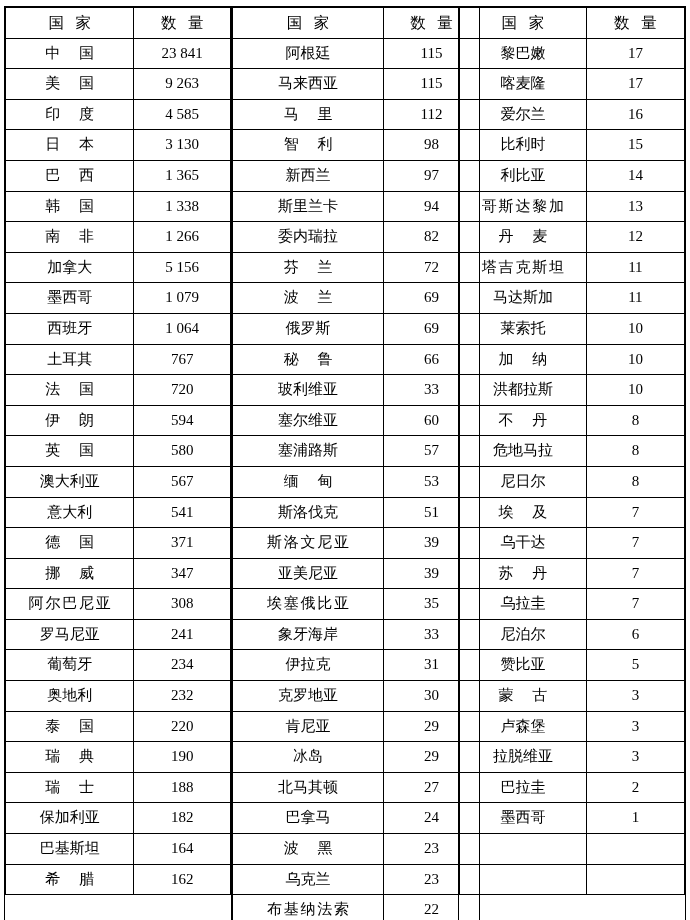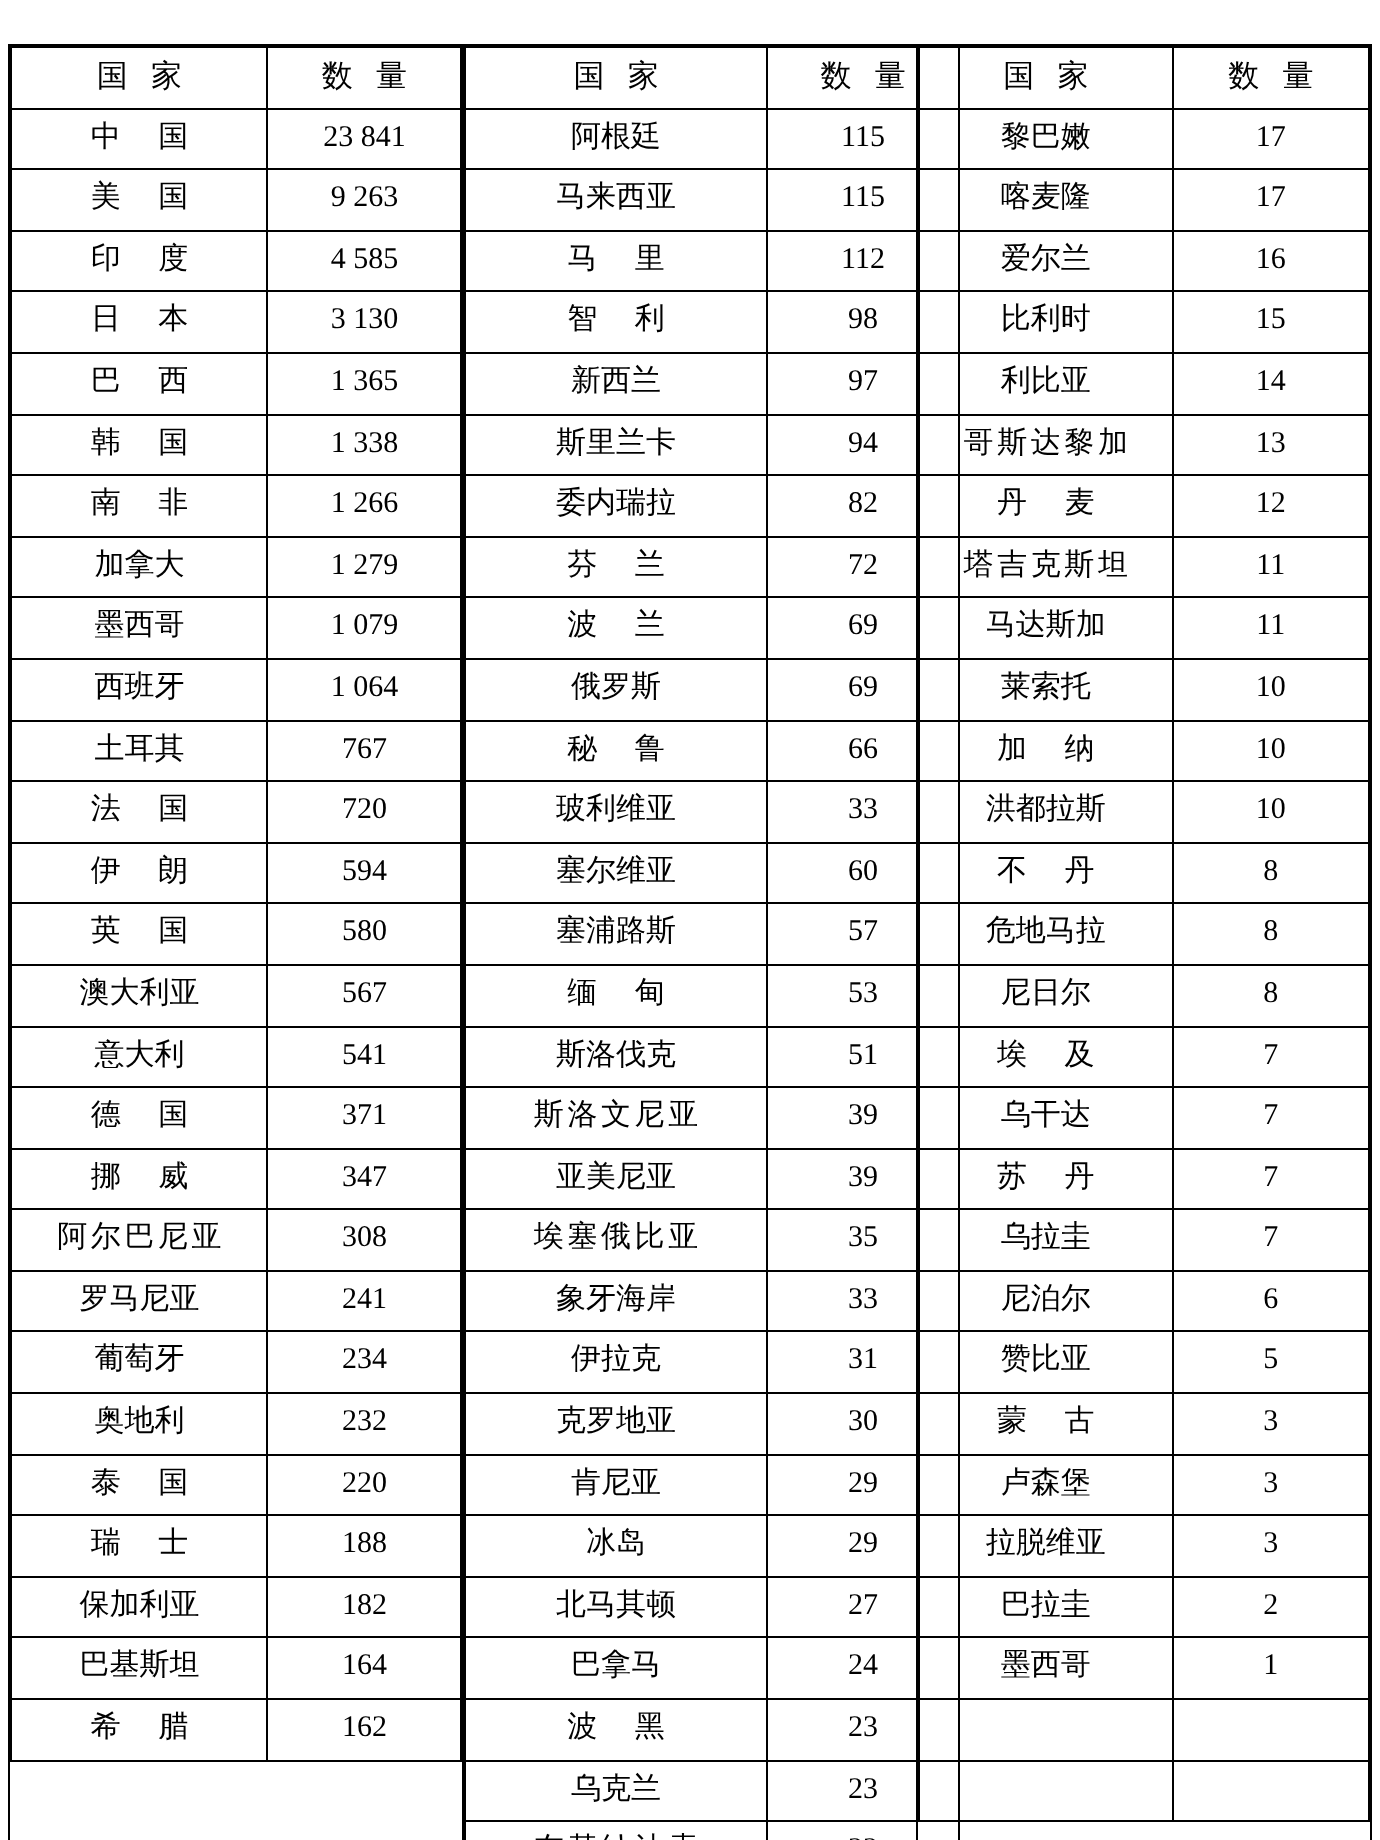--- a/index.html
+++ b/index.html
@@ -11,21 +11,21 @@
     width: 690px;
     height: 920px;
     font-family: "Liberation Serif", "DejaVu Serif", serif;
     color: #000000;
     overflow: hidden;
   }
   #sheet {
     width: 690px;
     height: 920px;
     box-sizing: border-box;
-    padding: 22px 4px 4px 4px;
+    padding: 6px 4px 4px 4px;
   }
   table.grid {
     border-collapse: collapse;
     table-layout: fixed;
     width: 682px;
     height: 910px;
   }
   table.grid > tbody > tr > td.block {
     border: 1px solid #000000;
     padding: 0;
@@ -112,21 +112,21 @@
                 <tr>
                   <td class="name col-name-1 sp2">韩  国</td>
                   <td class="num col-num-1">1 338</td>
                 </tr>
                 <tr>
                   <td class="name col-name-1 sp2">南  非</td>
                   <td class="num col-num-1">1 266</td>
                 </tr>
                 <tr>
                   <td class="name col-name-1">加拿大</td>
-                  <td class="num col-num-1">1 279</td>
+                  <td class="num col-num-1">5 156</td>
                 </tr>
                 <tr>
                   <td class="name col-name-1">墨西哥</td>
                   <td class="num col-num-1">1 079</td>
                 </tr>
                 <tr>
                   <td class="name col-name-1">西班牙</td>
                   <td class="num col-num-1">1 064</td>
                 </tr>
                 <tr>
@@ -173,20 +173,24 @@
                   <td class="name col-name-1">葡萄牙</td>
                   <td class="num col-num-1">234</td>
                 </tr>
                 <tr>
                   <td class="name col-name-1">奥地利</td>
                   <td class="num col-num-1">232</td>
                 </tr>
                 <tr>
                   <td class="name col-name-1 sp2">泰  国</td>
                   <td class="num col-num-1">220</td>
+                </tr>
+                <tr>
+                  <td class="name col-name-1 sp2">瑞  典</td>
+                  <td class="num col-num-1">190</td>
                 </tr>
                 <tr>
                   <td class="name col-name-1 sp2">瑞  士</td>
                   <td class="num col-num-1">188</td>
                 </tr>
                 <tr>
                   <td class="name col-name-1">保加利亚</td>
                   <td class="num col-num-1">182</td>
                 </tr>
                 <tr>

